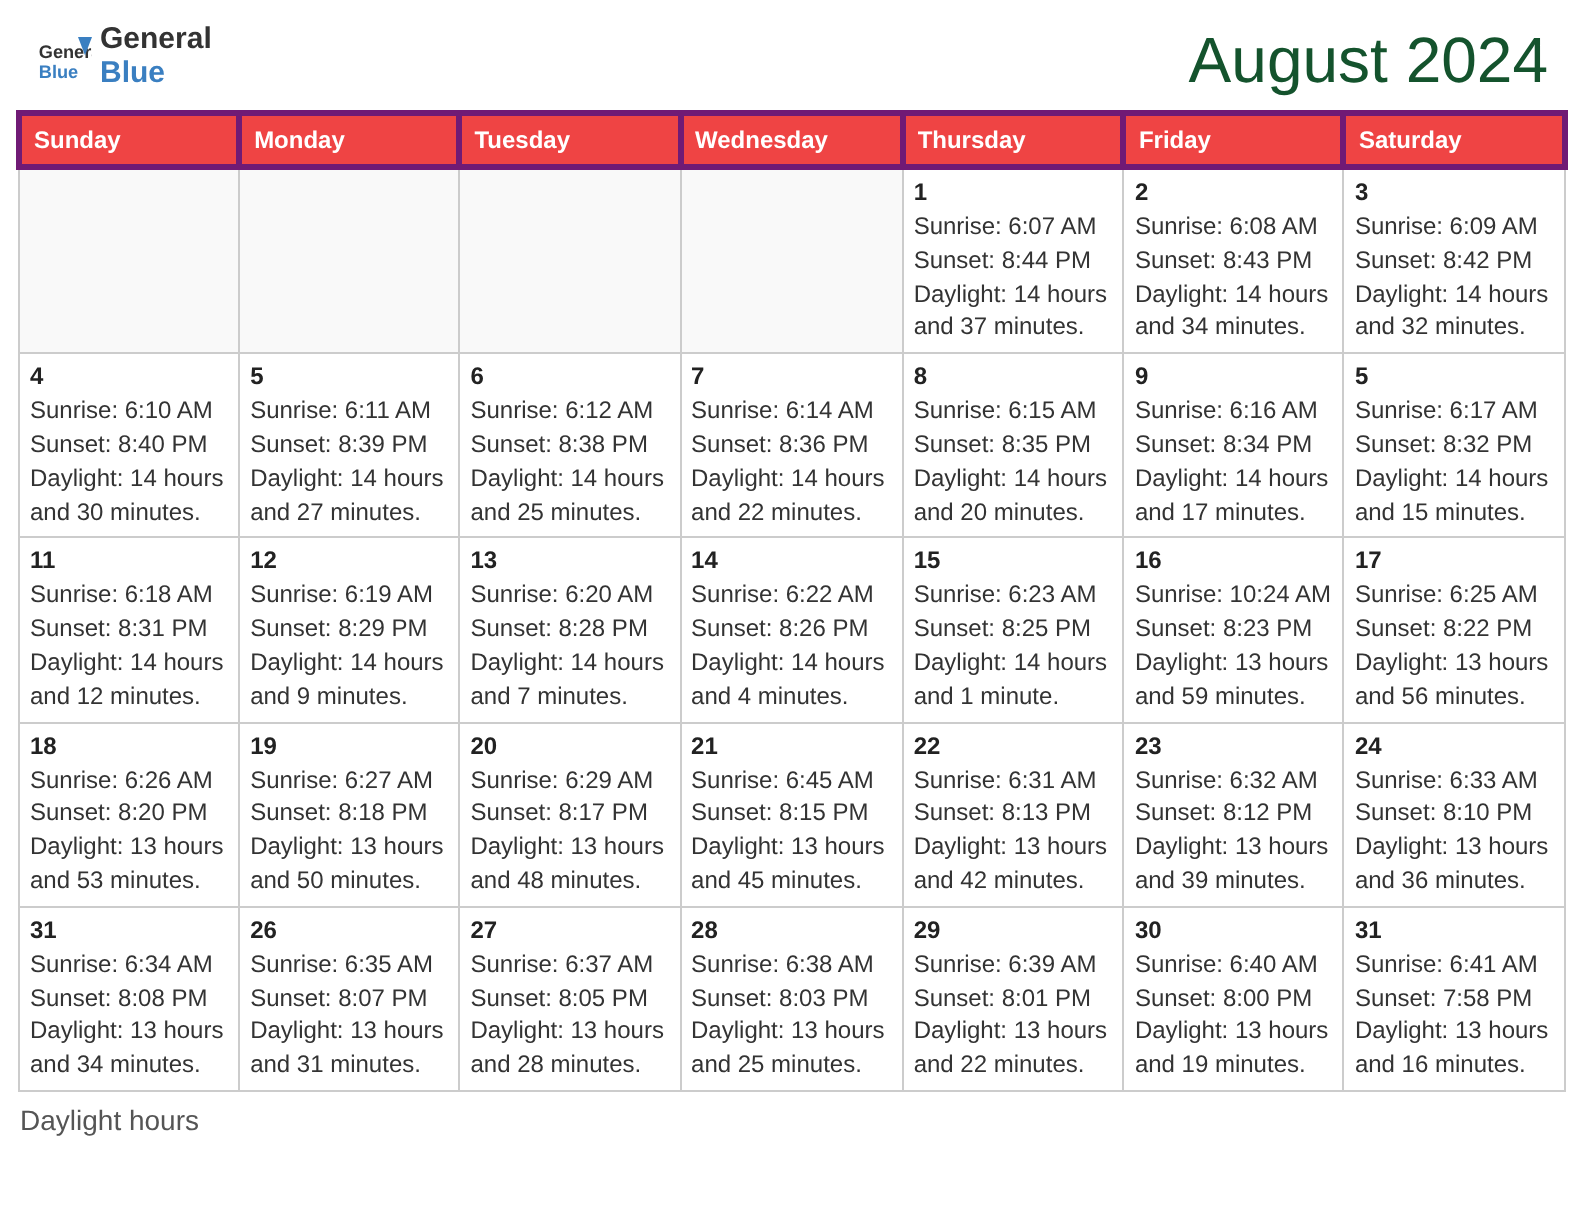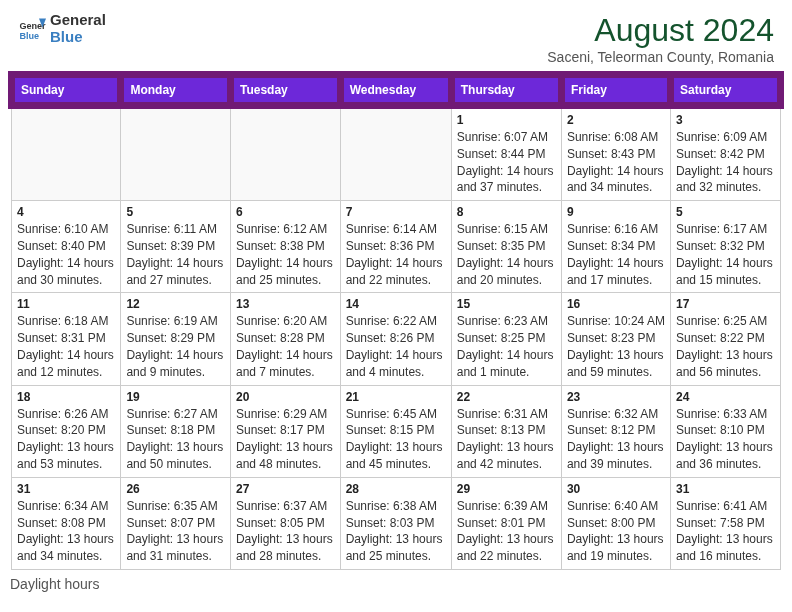--- a/index.html
+++ b/index.html
@@ -52,27 +52,27 @@
       font-size: 14px;
       color: #555;
     }
     .calendar {
       width: 100%;
       border-collapse: collapse;
       margin: 0;
       padding: 0 8px;
     }
     .calendar th {
-      background: #6d28d9;
+      background: #ef4444;
       color: #fff;
       font-size: 12px;
       font-weight: bold;
       text-align: left;
       padding: 5px 6px;
-      border: 7px solid #701a75;
+      border: 3px solid #701a75;
     }
     .calendar td {
       border: 1px solid #ccc;
       vertical-align: top;
       padding: 4px 5px;
       font-size: 10px;
       color: #333;
       background: #fff;
       width: 113px;
       height: 80px;
@@ -111,21 +111,20 @@
       <text x="2" y="34" font-size="13" font-weight="bold" fill="#3a7fc1">Blue</text>
       <polygon points="30,5 40,5 35,18" fill="#3a7fc1"></polygon>
     </svg>
     <div class="logo-text">
       <span class="logo-general">General</span>
       <span class="logo-blue">Blue</span>
     </div>
   </div>
   <div class="title-block">
     <div class="month-year">August 2024</div>
-    <div class="location">Saceni, Teleorman County, Romania</div>
   </div>
 </div>
 
 <div class="calendar-wrap">
   <table class="calendar">
     <thead>
       <tr>
       <th>Sunday</th>
           <th>Monday</th>
           <th>Tuesday</th>

